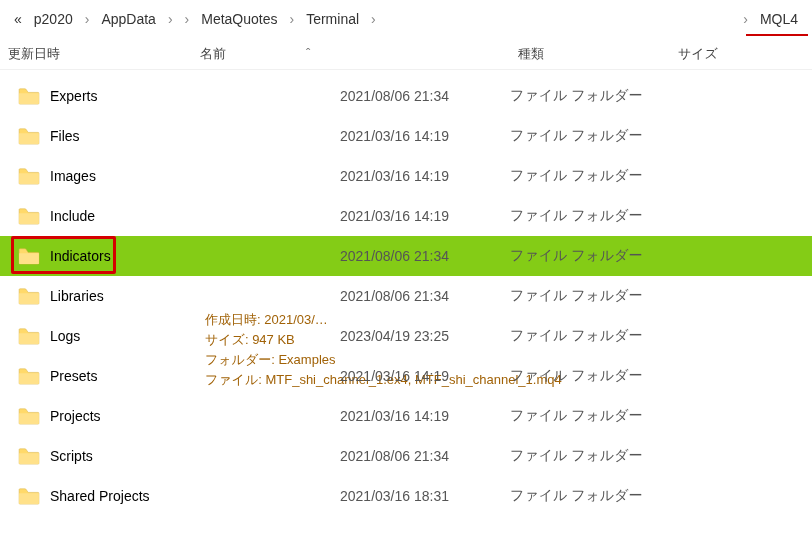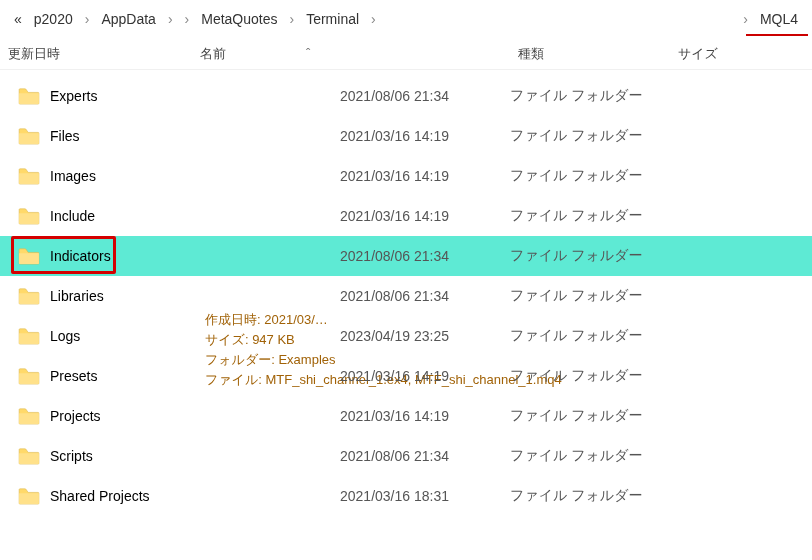--- a/index.html
+++ b/index.html
@@ -70,21 +70,21 @@
   .sort-ind  { margin-left: 80px; color: #777; }
 
   
   .file-list { padding-top: 6px; }
   .row {
     display: flex;
     align-items: center;
     height: 40px;
     position: relative;
   }
-  .row.selected { background: #5eead4; }
+  .row.selected { background: #84cc16; }
   .cell { display:flex; align-items:center; height:100%; }
   .cell-name { width: 340px; padding-left: 18px; gap: 10px; }
   .cell-date { width: 170px; color:#555; }
   .cell-type { width: 160px; color:#555; }
   .cell-size { flex:1; color:#555; }
 
   .folder-icon {
     width: 22px; height: 18px; position: relative;
   }
   .folder-icon svg { width: 22px; height: 18px; display:block; }

